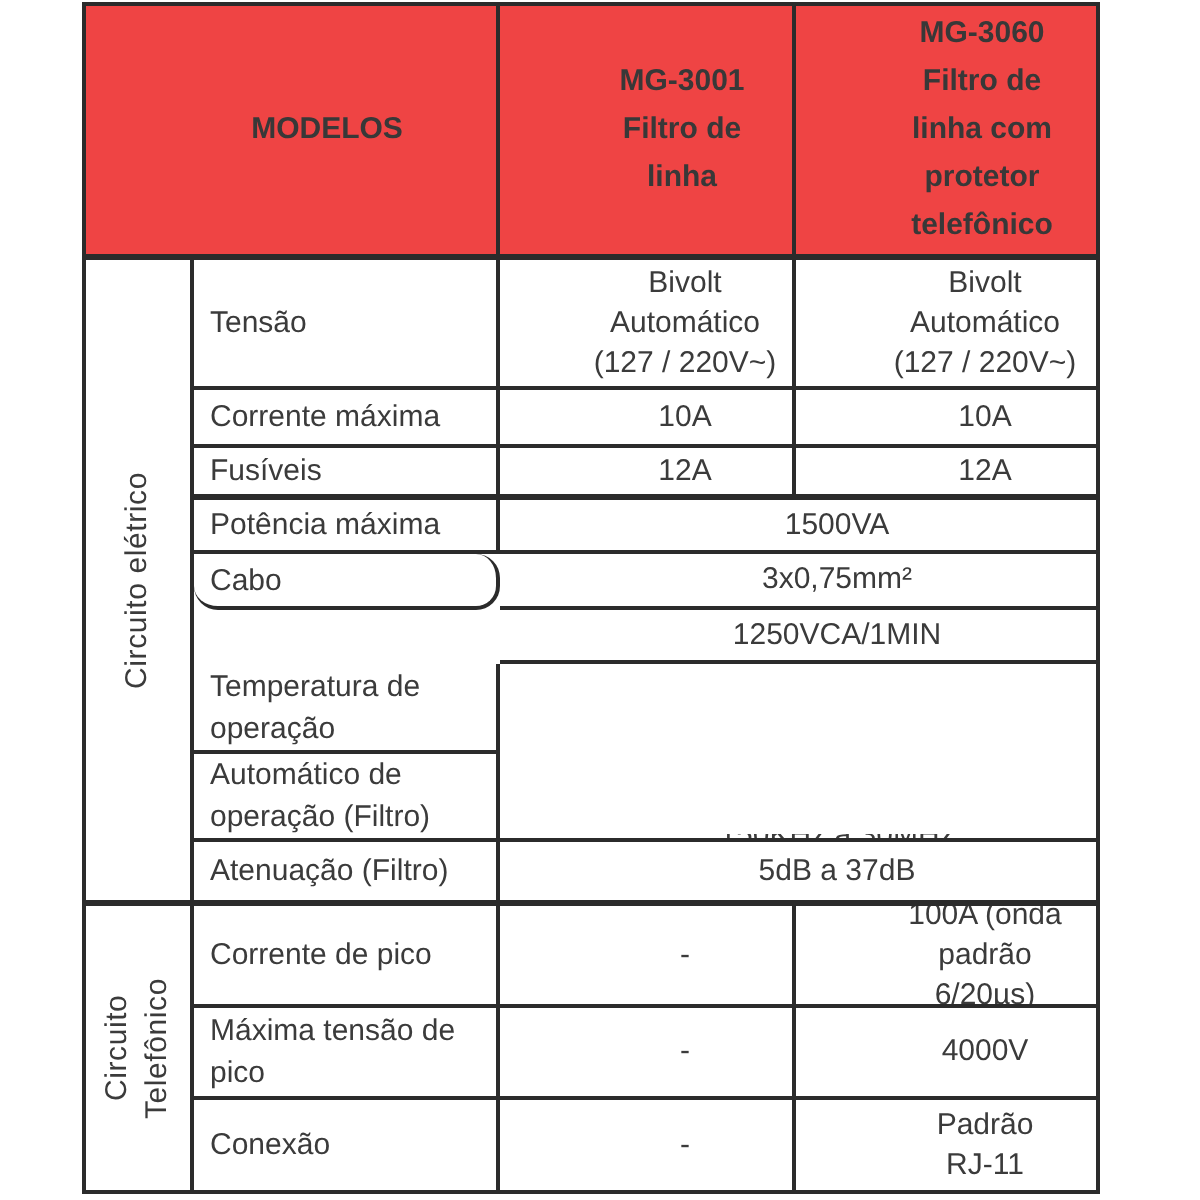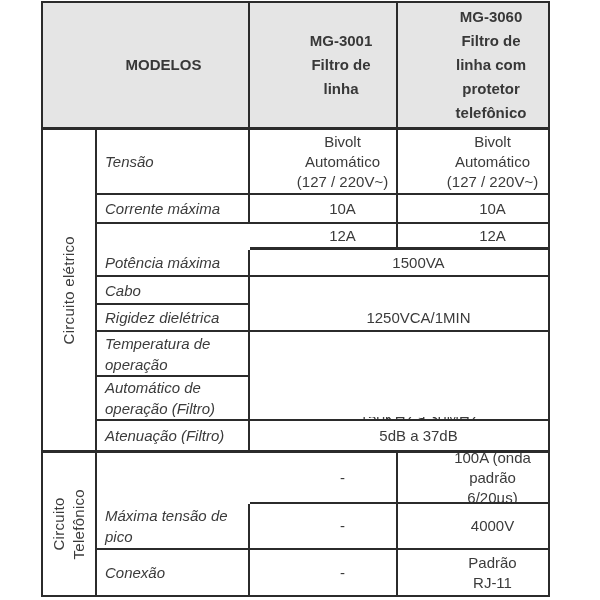--- a/index.html
+++ b/index.html
@@ -31,36 +31,35 @@
     display: flex;
     align-items: center;
     justify-content: center;
     font-size: 15px;
     overflow: hidden;
   }
   .last-col { border-right: none; }
   .last-row { border-bottom: none; }
   .thick   { border-bottom-width: 3px; }
   .hdr {
-    background: #e5e5e5;
+    background: #ef4444;
     font-weight: bold;
     text-align: center;
     white-space: pre-line;
     line-height: 24px;
     color: #383838;
     padding-left: 36px;
   }
   .label {
     justify-content: flex-start;
     text-align: left;
     padding-left: 8px;
     padding-right: 4px;
     white-space: pre-line;
     line-height: 21px;
-    font-style: italic;
   }
   .value {
     text-align: center;
     white-space: pre-line;
     line-height: 20px;
     padding-left: 39px;
   }
   .vcell { border-right: 2px solid #2b2b2b; }
   .vtext {
     writing-mode: vertical-rl;
@@ -99,41 +98,43 @@
 Automático
 (127 / 220V~)</div>
   <div class="cell value last-col" style="grid-row:2; grid-column:4;">Bivolt
 Automático
 (127 / 220V~)</div>
 
   <div class="cell label" style="grid-row:3; grid-column:2;">Corrente máxima</div>
   <div class="cell value" style="grid-row:3; grid-column:3;">10A</div>
   <div class="cell value last-col" style="grid-row:3; grid-column:4;">10A</div>
 
+  <div class="cell label thick" style="grid-row:4; grid-column:2;">Fusíveis</div>
   <div class="cell value thick" style="grid-row:4; grid-column:3;">12A</div>
   <div class="cell value thick last-col" style="grid-row:4; grid-column:4;">12A</div>
 
   <div class="cell label" style="grid-row:5; grid-column:2;">Potência máxima</div>
   <div class="cell value last-col" style="grid-row:5; grid-column:3/5;">1500VA</div>
 
-  <div class="cell label" style="grid-row:6; grid-column:2;">Cabo</div>
+  <div class="cell label" style="grid-row:6; grid-column:2;border-radius:12px;">Cabo</div>
+  <div class="cell value last-col" style="grid-row:6; grid-column:3/5;">3x0,75mm²</div>
 
-  <div class="cell label" style="grid-row:7; grid-column:2;">Rigidez dielétrica</div>
   <div class="cell value last-col" style="grid-row:7; grid-column:3/5;">1250VCA/1MIN</div>
 
   <div class="cell label" style="grid-row:8; grid-column:2;">Temperatura de
 operação</div>
 
   <div class="cell label" style="grid-row:9; grid-column:2;">Automático de
 operação (Filtro)</div>
   <div class="cell value last-col" style="grid-row:9; grid-column:3/5;margin-top:40px;">150KHz a 30MHz</div>
 
   <div class="cell label thick" style="grid-row:10; grid-column:2;">Atenuação (Filtro)</div>
   <div class="cell value thick last-col" style="grid-row:10; grid-column:3/5;">5dB a 37dB</div>
 
+  <div class="cell label" style="grid-row:11; grid-column:2;">Corrente de pico</div>
   <div class="cell value" style="grid-row:11; grid-column:3;">-</div>
   <div class="cell value last-col" style="grid-row:11; grid-column:4;">100A (onda padrão
 6/20µs)</div>
 
   <div class="cell label" style="grid-row:12; grid-column:2;">Máxima tensão de
 pico</div>
   <div class="cell value" style="grid-row:12; grid-column:3;">-</div>
   <div class="cell value last-col" style="grid-row:12; grid-column:4;">4000V</div>
 
   <div class="cell label last-row" style="grid-row:13; grid-column:2;">Conexão</div>

